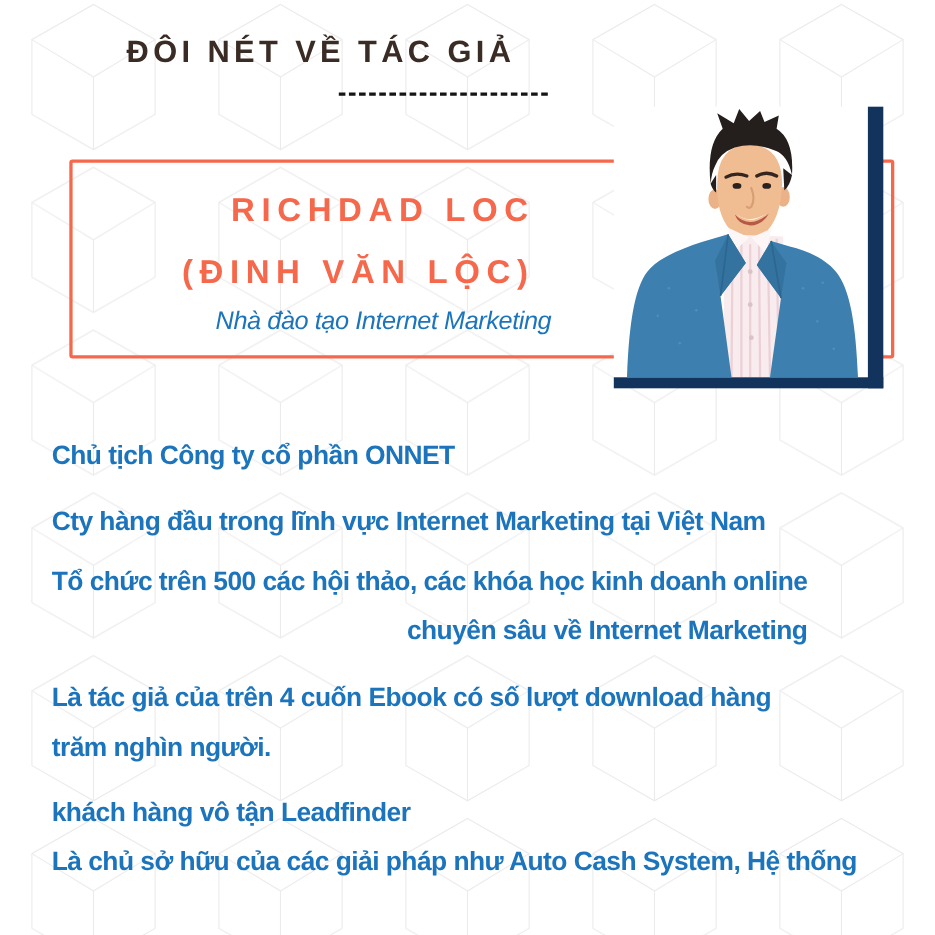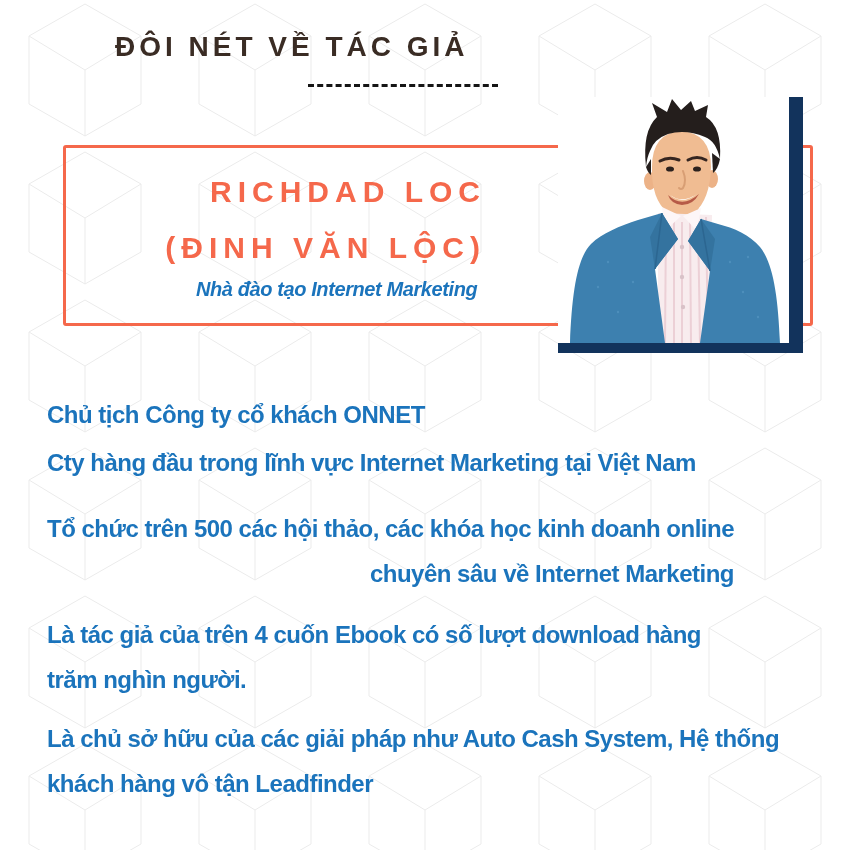--- a/index.html
+++ b/index.html
@@ -46,22 +46,22 @@
     position:absolute;left:0;top:16px;width:420px;
     text-align:right;
     color:var(--accent-coral,#F5684B);
     font-weight:700;font-size:30px;letter-spacing:6px;
     line-height:56px;
     white-space:nowrap;
   }
   .author-subtitle{
     position:absolute;left:130px;top:130px;
     color:var(--text-blue,#1B74BC);
-    font-weight:700;font-style:italic;
-    font-size:20px;letter-spacing:-0.4px;
+    font-weight:400;font-style:italic;
+    font-size:23px;letter-spacing:-0.4px;
     white-space:nowrap;
   }
   
   .author-photo{
     position:absolute;left:558px;top:97px;width:232px;height:246px;z-index:2;
     background:#ffffff;
     overflow:hidden;
   }
   .frame-vbar{
     position:absolute;left:789px;top:97px;width:14px;height:256px;z-index:3;
@@ -73,21 +73,21 @@
   }
   
   .bio-item{
     position:absolute;left:47px;z-index:2;
     color:var(--text-blue,#1B74BC);
     font-weight:700;font-size:24px;letter-spacing:-0.5px;
     line-height:45px;
     white-space:nowrap;
   }
   .p1{top:392px;}
-  .p2{top:440px;}
+  .p2{top:452px;}
   .p3{top:506px;text-align:right;}
   .p4{top:612px;}
   .p5{top:716px;}
 </style>
 </head>
 <body>
 
 <div class="page">
 
   <svg class="hexbg" width="850" height="850" viewBox="0 0 850 850">
@@ -182,32 +182,32 @@
           <circle cx="190" cy="160" r="1.2"></circle>
       </g>
     </svg>
   </div>
 
   <div class="frame-vbar"></div>
   <div class="frame-hbar"></div>
 
   <div>
     <div class="bio-item p1">
-      <div>Chủ tịch Công ty cổ khách ONNET</div>
+      <div>Chủ tịch Công ty cổ phần ONNET</div>
     </div>
     <div class="bio-item p2">
       <div>Cty hàng đầu trong lĩnh vực Internet Marketing tại Việt Nam</div>
     </div>
     <div class="bio-item p3">
       <div>Tổ chức trên 500 các hội thảo, các khóa học kinh doanh online</div>
       <div>chuyên sâu về Internet Marketing</div>
     </div>
     <div class="bio-item p4">
       <div>Là tác giả của trên 4 cuốn Ebook có số lượt download hàng</div>
       <div>trăm nghìn người.</div>
     </div>
     <div class="bio-item p5">
+      <div>khách hàng vô tận Leadfinder</div>
       <div>Là chủ sở hữu của các giải pháp như Auto Cash System, Hệ thống</div>
-      <div>khách hàng vô tận Leadfinder</div>
     </div>
   </div>
 
 </div>
 
 </body></html>

